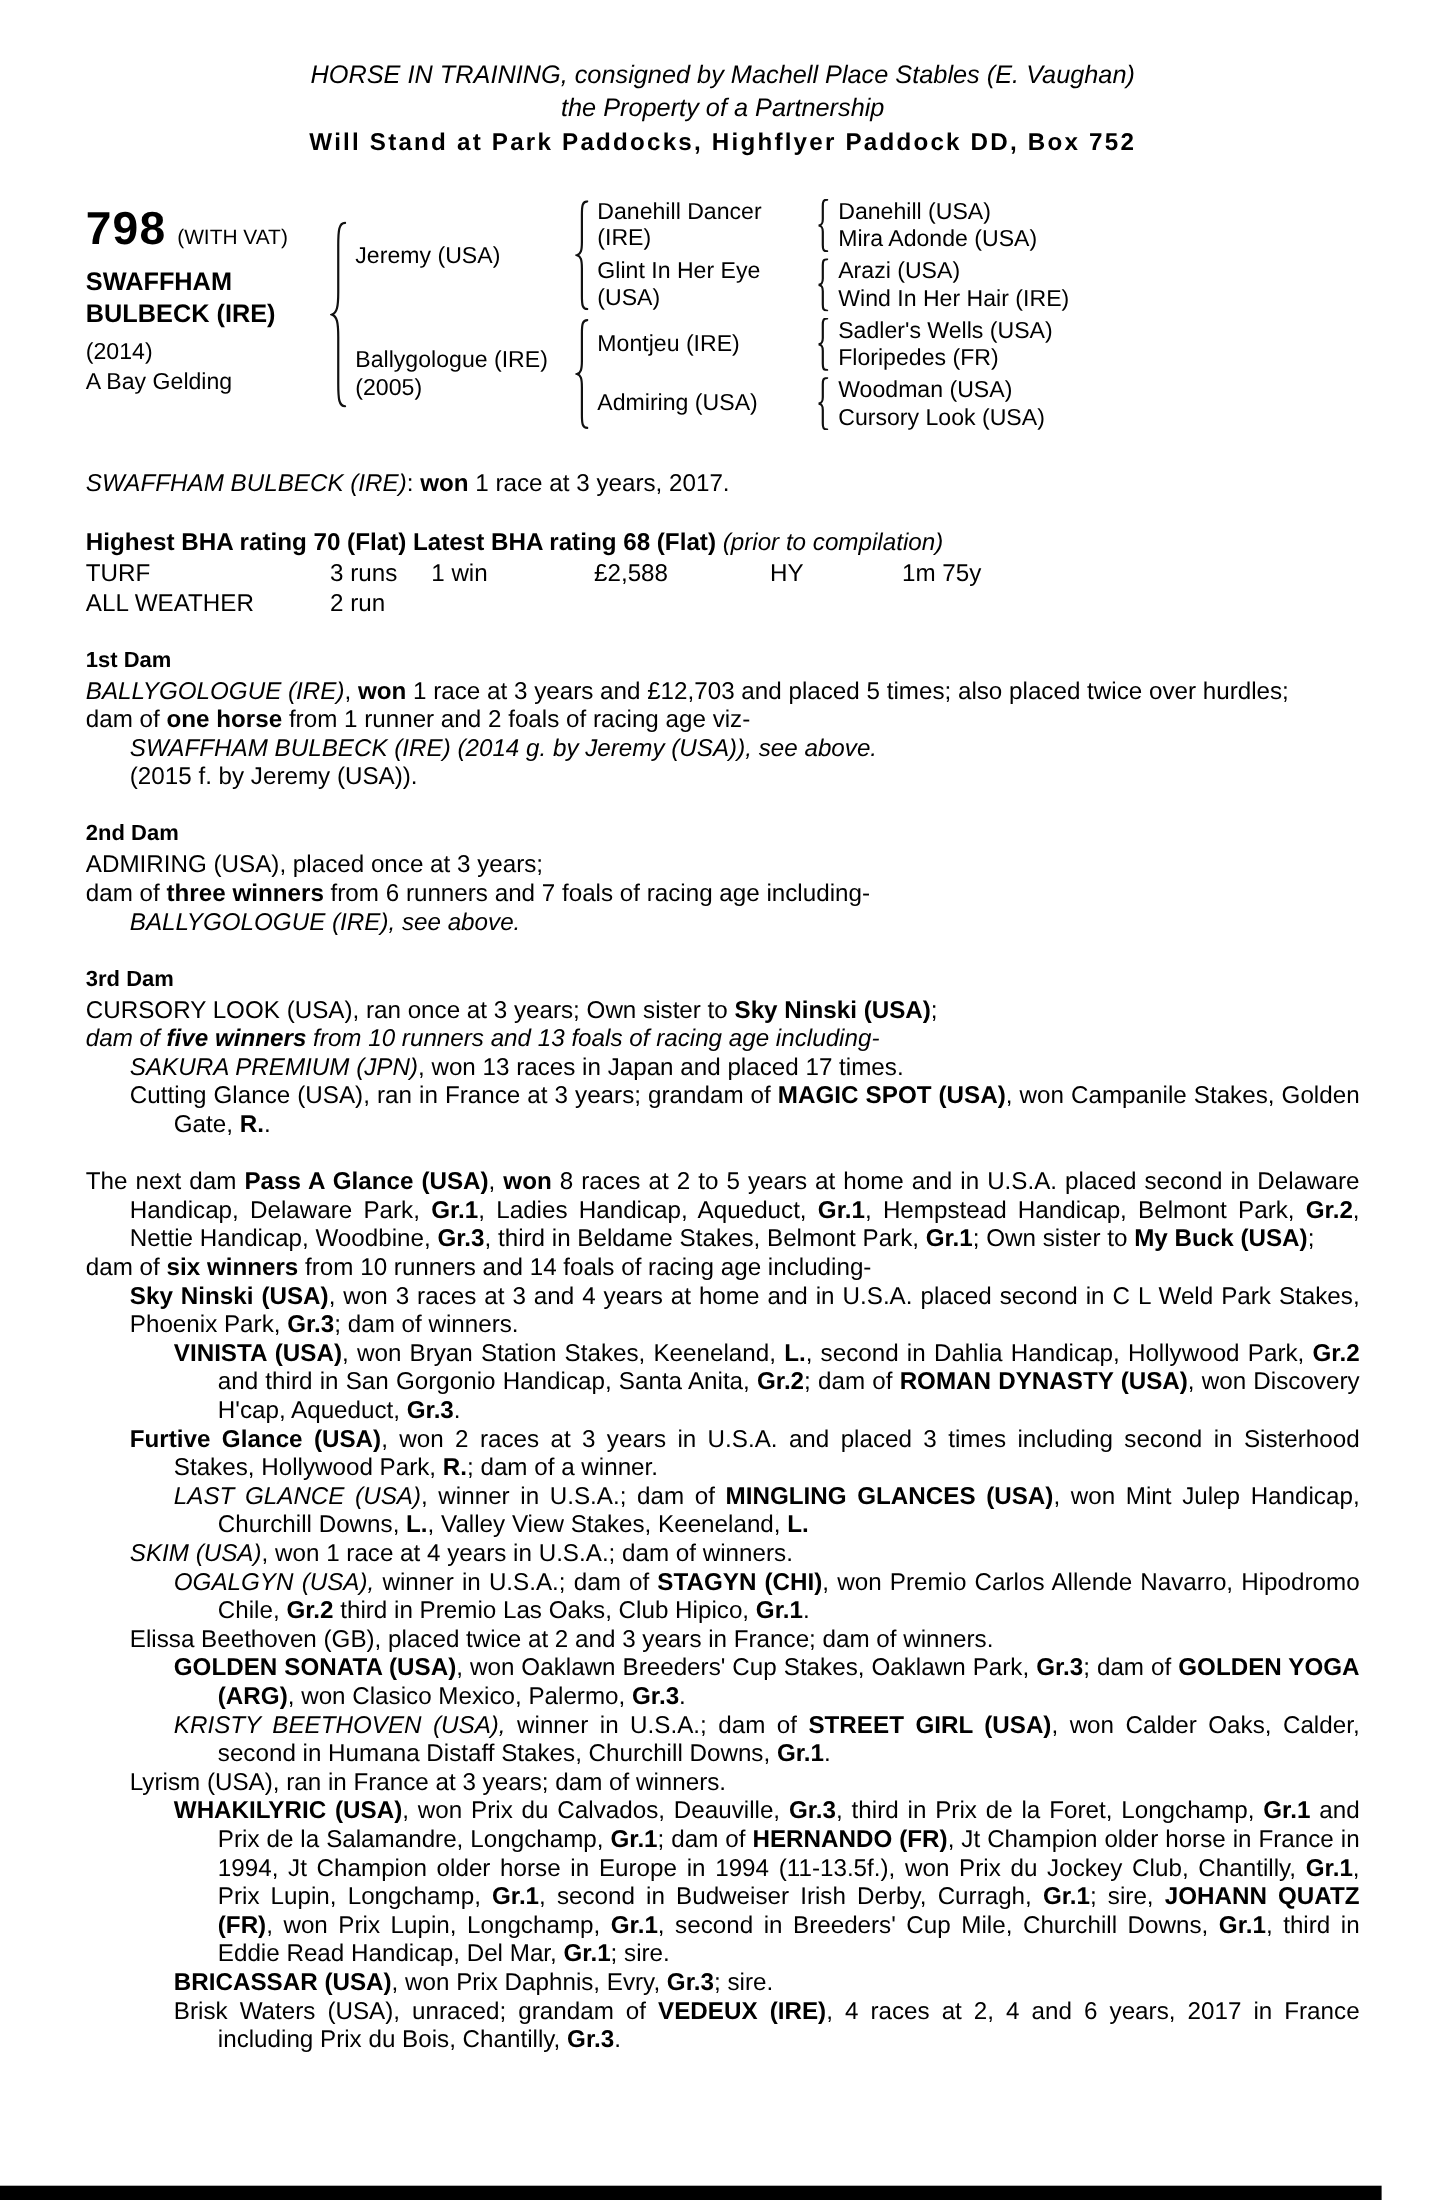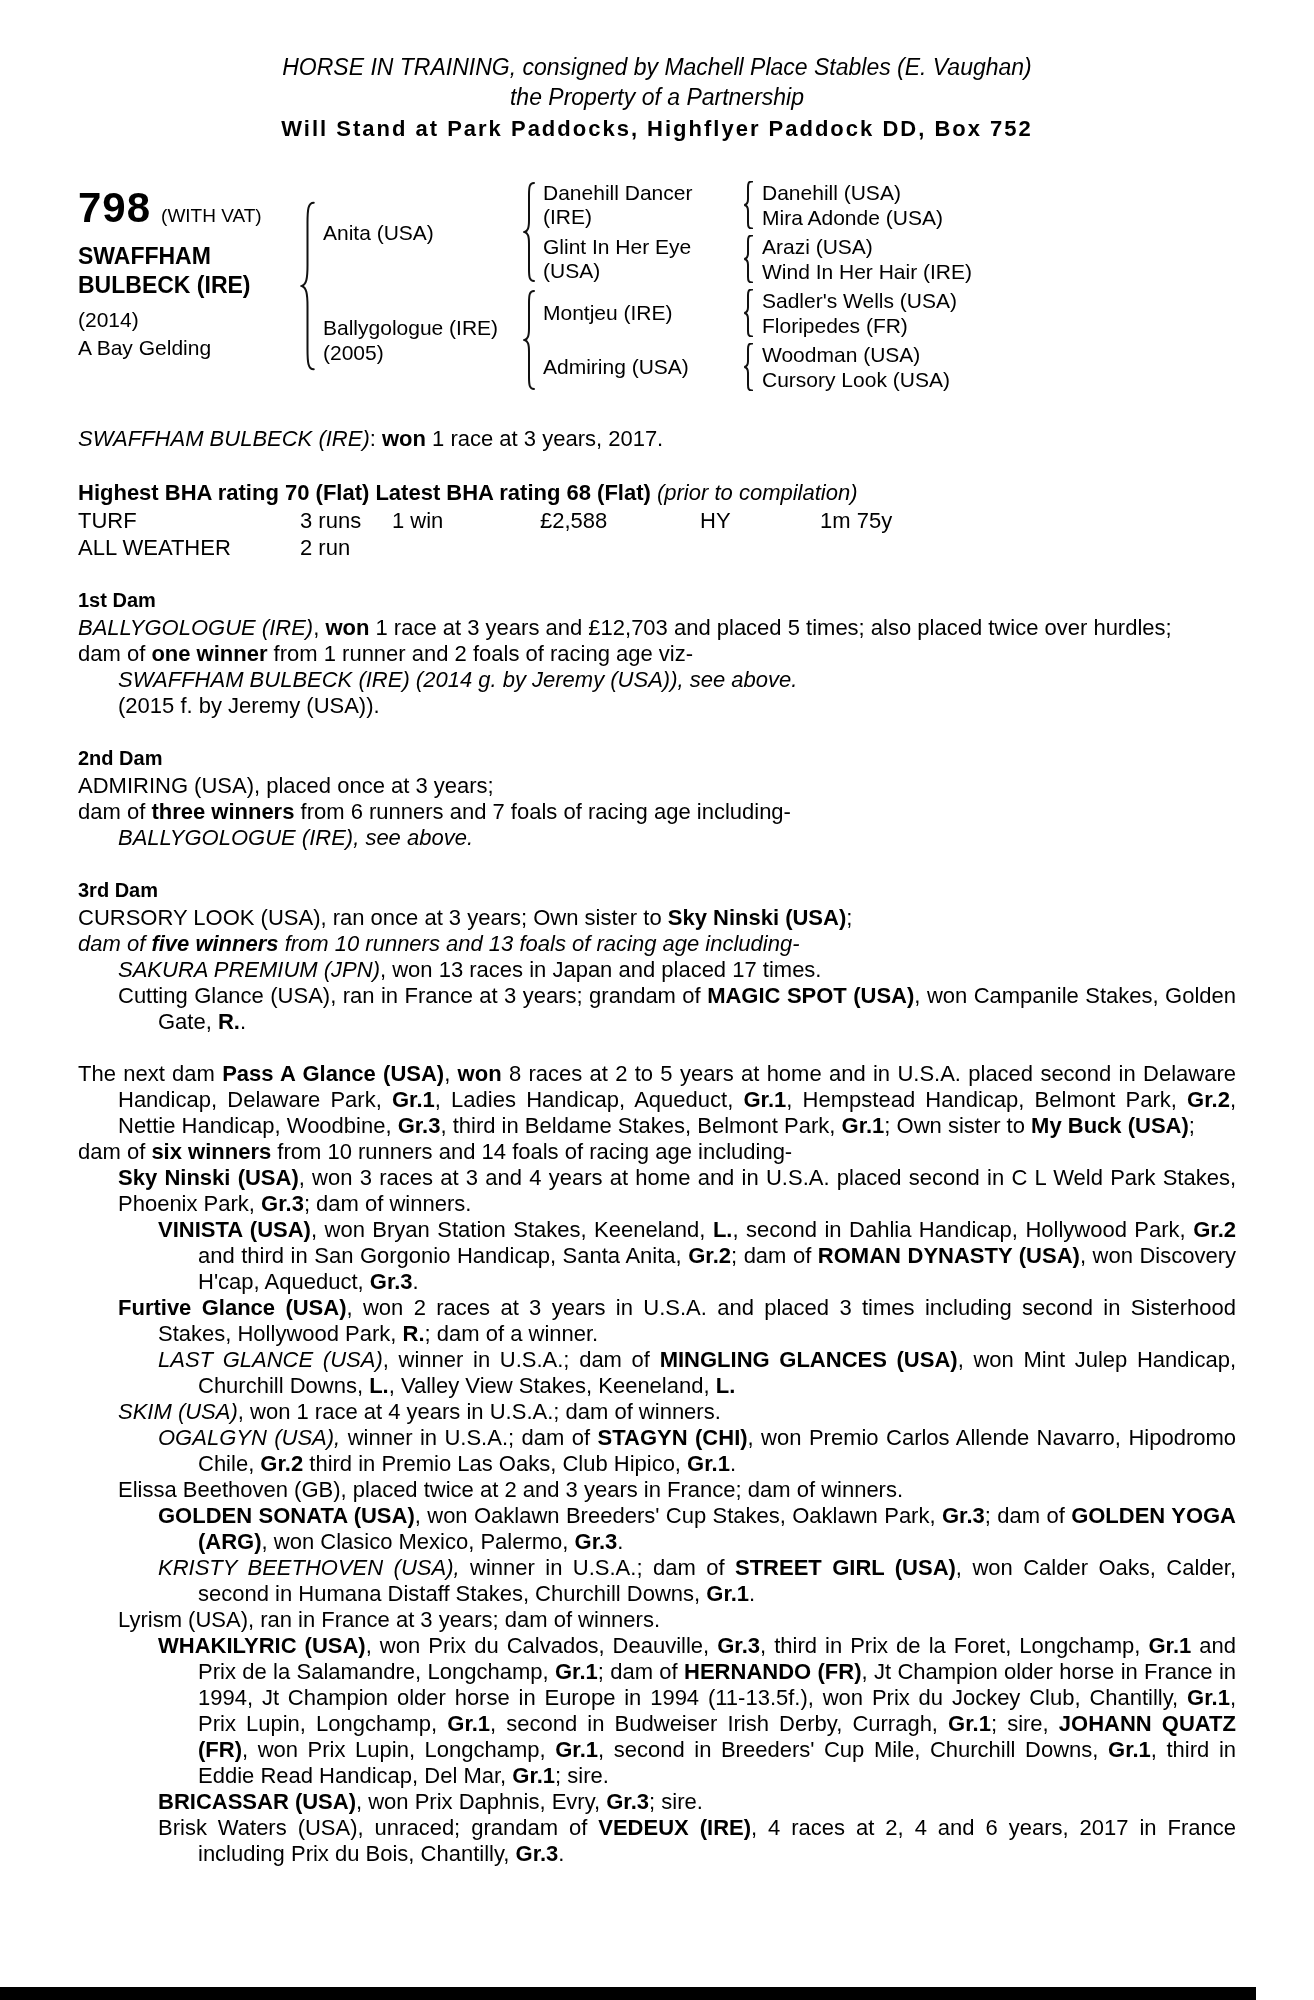--- a/index.html
+++ b/index.html
@@ -69,21 +69,21 @@
       <div class="horse-desc">A Bay Gelding</div>
     </div>
 
     <svg class="brace big" viewBox="0 0 12 100" preserveAspectRatio="none" aria-hidden="true">
       <path d="M11 1 C6.5 1 6 5 6 13 L6 38 C6 46 5 49 1.5 50 C5 51 6 54 6 62 L6 87 C6 95 6.5 99 11 99" fill="none" stroke="#111" stroke-width="2" vector-effect="non-scaling-stroke" stroke-linecap="round"></path>
     </svg>
 
     <div class="halves">
 
       <div class="half">
-        <div class="gen1">Anita (USA)</div>
+        <div class="gen1">Jeremy (USA)</div>
         <svg class="brace med" viewBox="0 0 12 100" preserveAspectRatio="none" aria-hidden="true">
           <path d="M11 1 C6.5 1 6 5 6 13 L6 38 C6 46 5 49 1.5 50 C5 51 6 54 6 62 L6 87 C6 95 6.5 99 11 99" fill="none" stroke="#111" stroke-width="2" vector-effect="non-scaling-stroke" stroke-linecap="round"></path>
         </svg>
         <div class="quarters">
           <div class="quarter">
             <div class="gen2">Danehill Dancer (IRE)</div>
             <svg class="brace sm" viewBox="0 0 12 100" preserveAspectRatio="none" aria-hidden="true">
               <path d="M11 1 C6.5 1 6 5 6 13 L6 38 C6 46 5 49 1.5 50 C5 51 6 54 6 62 L6 87 C6 95 6.5 99 11 99" fill="none" stroke="#111" stroke-width="2" vector-effect="non-scaling-stroke" stroke-linecap="round"></path>
             </svg>
             <div class="gen3s">
@@ -154,21 +154,21 @@
         <span class="stats-cell"></span>
         <span class="stats-cell"></span>
         <span class="stats-cell"></span>
       </div>
     </div>
 
   <div id="sections">
       <div class="section">
         <p class="heading">1st Dam</p>
         <p class="para" style="padding-left: 40px; text-indent: -40px;"><span class="i">BALLYGOLOGUE (IRE)</span><span>, </span><span class="b">won</span><span> 1 race at 3 years and £12,703 and placed 5 times; also placed twice over hurdles;</span></p>
-        <p class="para" style="padding-left: 40px; text-indent: -40px;"><span>dam of </span><span class="b">one winner</span><span> from 1 runner and 2 foals of racing age viz-</span></p>
+        <p class="para" style="padding-left: 40px; text-indent: -40px;"><span>dam of </span><span class="b">one horse</span><span> from 1 runner and 2 foals of racing age viz-</span></p>
         <p class="para" style="padding-left: 80px; text-indent: -40px;"><span class="i">SWAFFHAM BULBECK (IRE) (2014 g. by Jeremy (USA)), see above.</span></p>
         <p class="para" style="padding-left: 80px; text-indent: -40px;"><span>(2015 f. by Jeremy (USA)).</span></p>
       </div>
       <div class="section">
         <p class="heading">2nd Dam</p>
         <p class="para" style="padding-left: 40px; text-indent: -40px;"><span>ADMIRING (USA), placed once at 3 years;</span></p>
         <p class="para" style="padding-left: 40px; text-indent: -40px;"><span>dam of </span><span class="b">three winners</span><span> from 6 runners and 7 foals of racing age including-</span></p>
         <p class="para" style="padding-left: 80px; text-indent: -40px;"><span class="i">BALLYGOLOGUE (IRE), see above.</span></p>
       </div>
       <div class="section">

